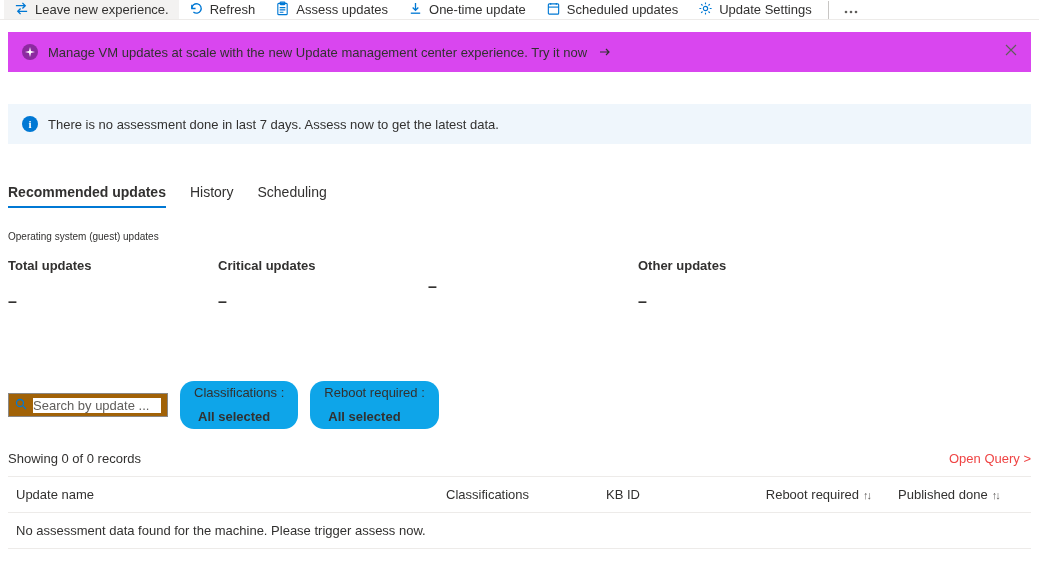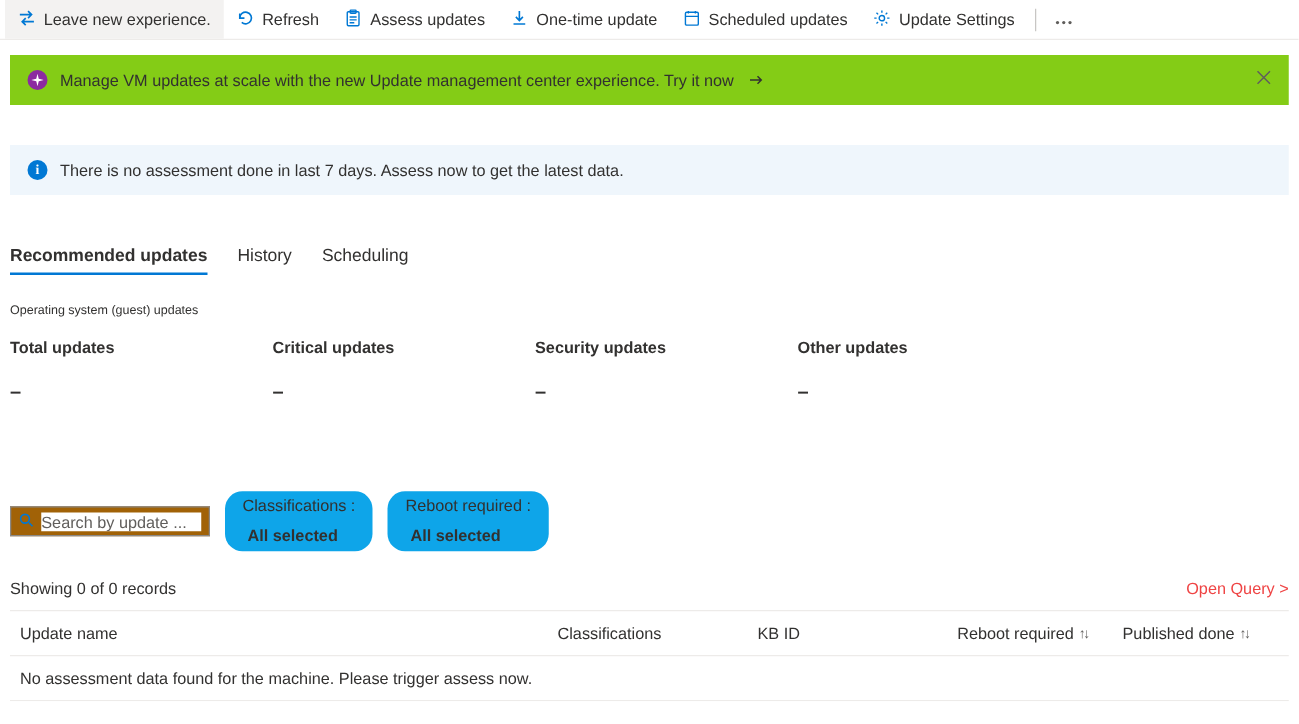--- a/index.html
+++ b/index.html
@@ -7,21 +7,21 @@
       font-family: "Segoe UI", -apple-system, sans-serif;
       font-size: 13px;
       color: #323130;
       background: #fff;
       width: 1039px;
     }
     
     .toolbar {
       display: flex;
       align-items: center;
-      height: 32px;
+      height: 20px;
       border-bottom: 1px solid #edebe9;
       padding: 0 4px;
     }
     .toolbar-item {
       display: inline-flex;
       align-items: center;
       gap: 6px;
       padding: 0 10px;
       height: 100%;
       color: #323130;
@@ -50,21 +50,21 @@
     
     .banner {
       margin: 12px 8px 0 8px;
       padding: 12px 14px;
       display: flex;
       align-items: center;
       gap: 10px;
       font-size: 13px;
       position: relative;
     }
-    .banner.promo { background: #84cc16; }
+    .banner.promo { background: #d946ef; }
     .banner.promo .icon-wrap {
       width: 16px; height: 16px;
       border-radius: 50%;
       background: #8c2aa0;
       display: inline-flex; align-items: center; justify-content: center;
       flex-shrink: 0;
     }
     .banner.promo .icon-wrap svg { width: 10px; height: 10px; fill: #fff; }
     .banner-close {
       position: absolute;
@@ -339,21 +339,20 @@
 <div class="stats">
   <div class="stat">
     <div class="stat-label">Total updates</div>
     <div class="stat-value">–</div>
   </div>
   <div class="stat">
     <div class="stat-label">Critical updates</div>
     <div class="stat-value">–</div>
   </div>
   <div class="stat">
-    <div class="stat-label">Security updates</div>
     <div class="stat-value">–</div>
   </div>
   <div class="stat">
     <div class="stat-label">Other updates</div>
     <div class="stat-value">–</div>
   </div>
 </div>
 
 <div class="filter-row">
   <div class="search-box">

